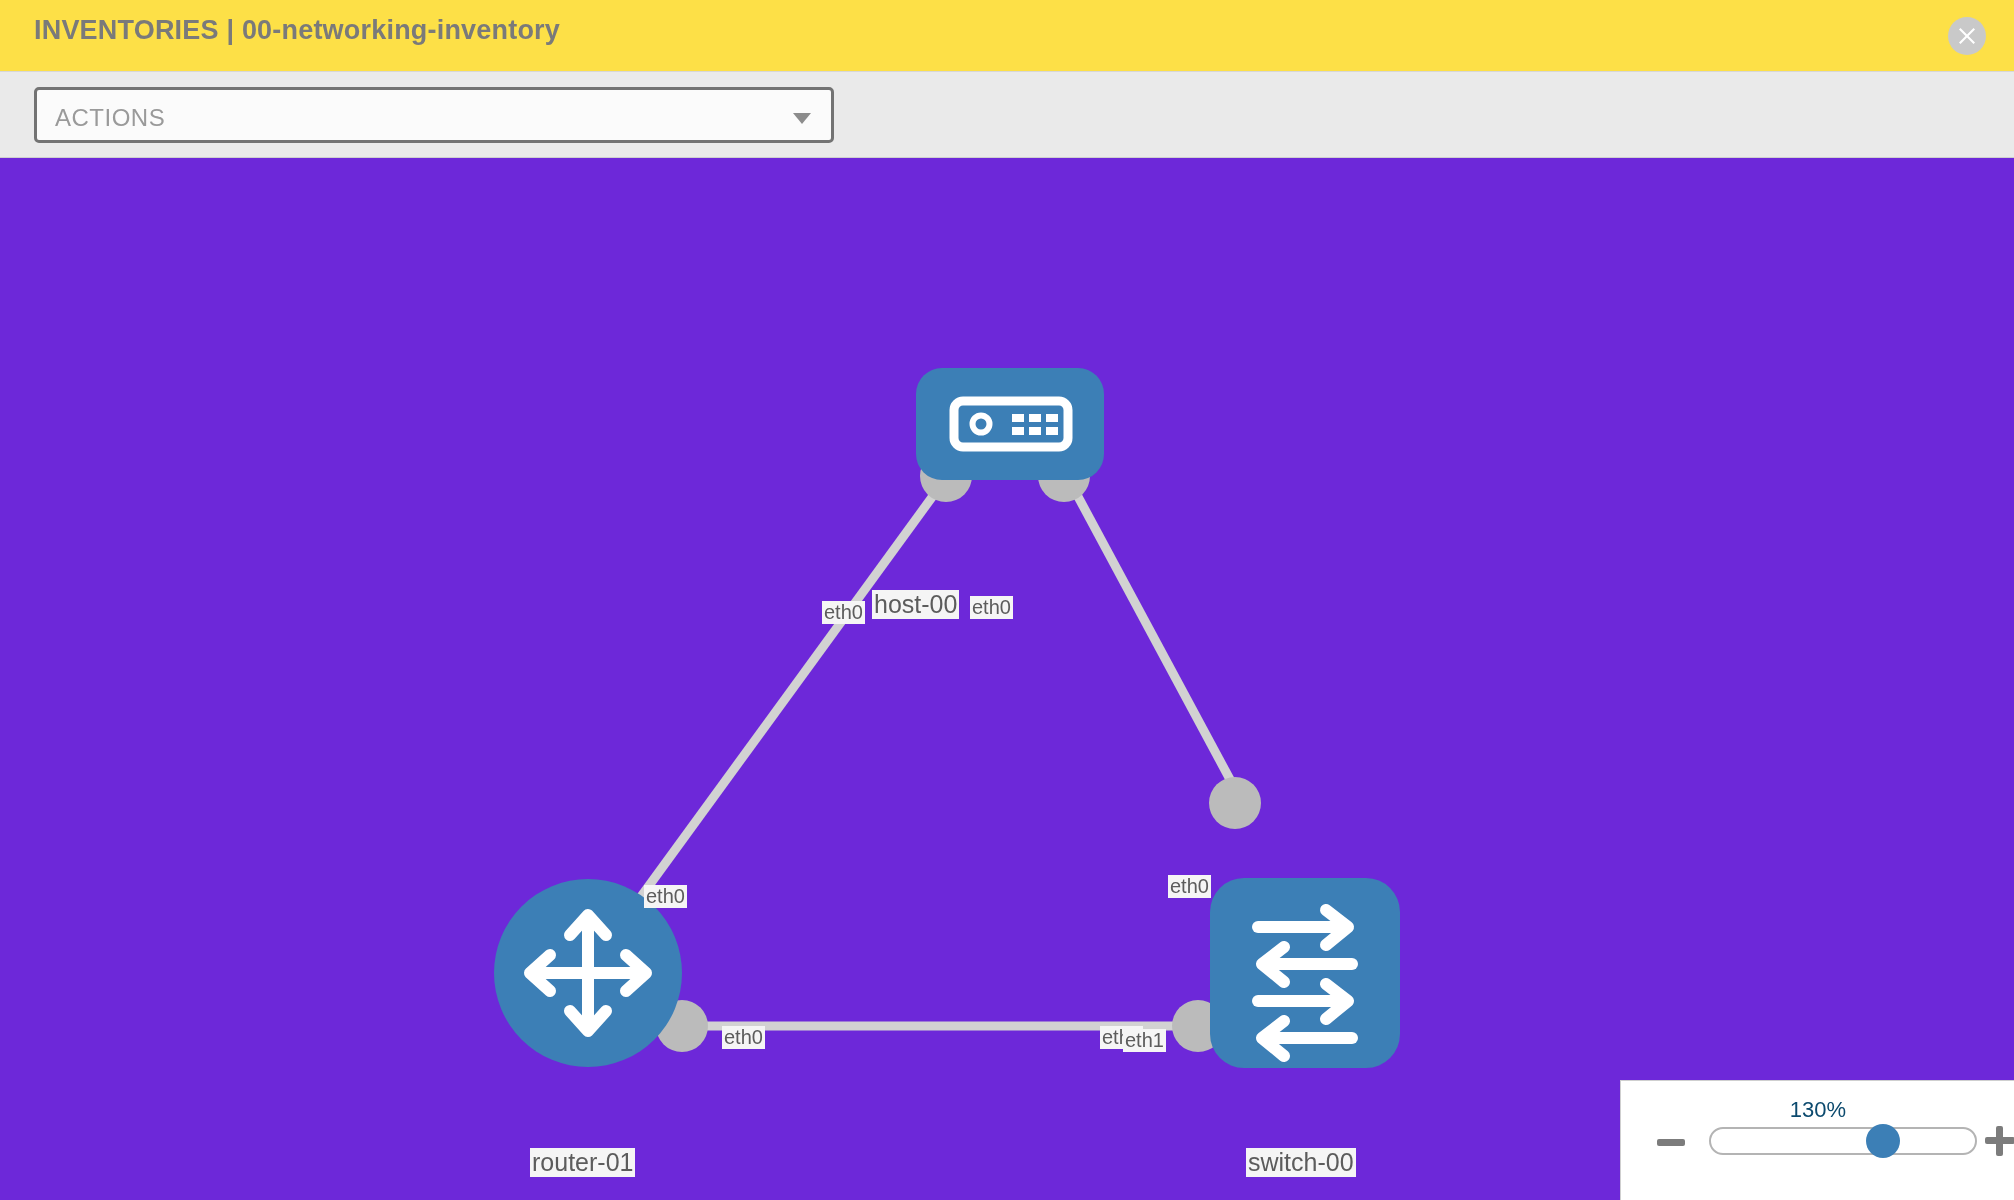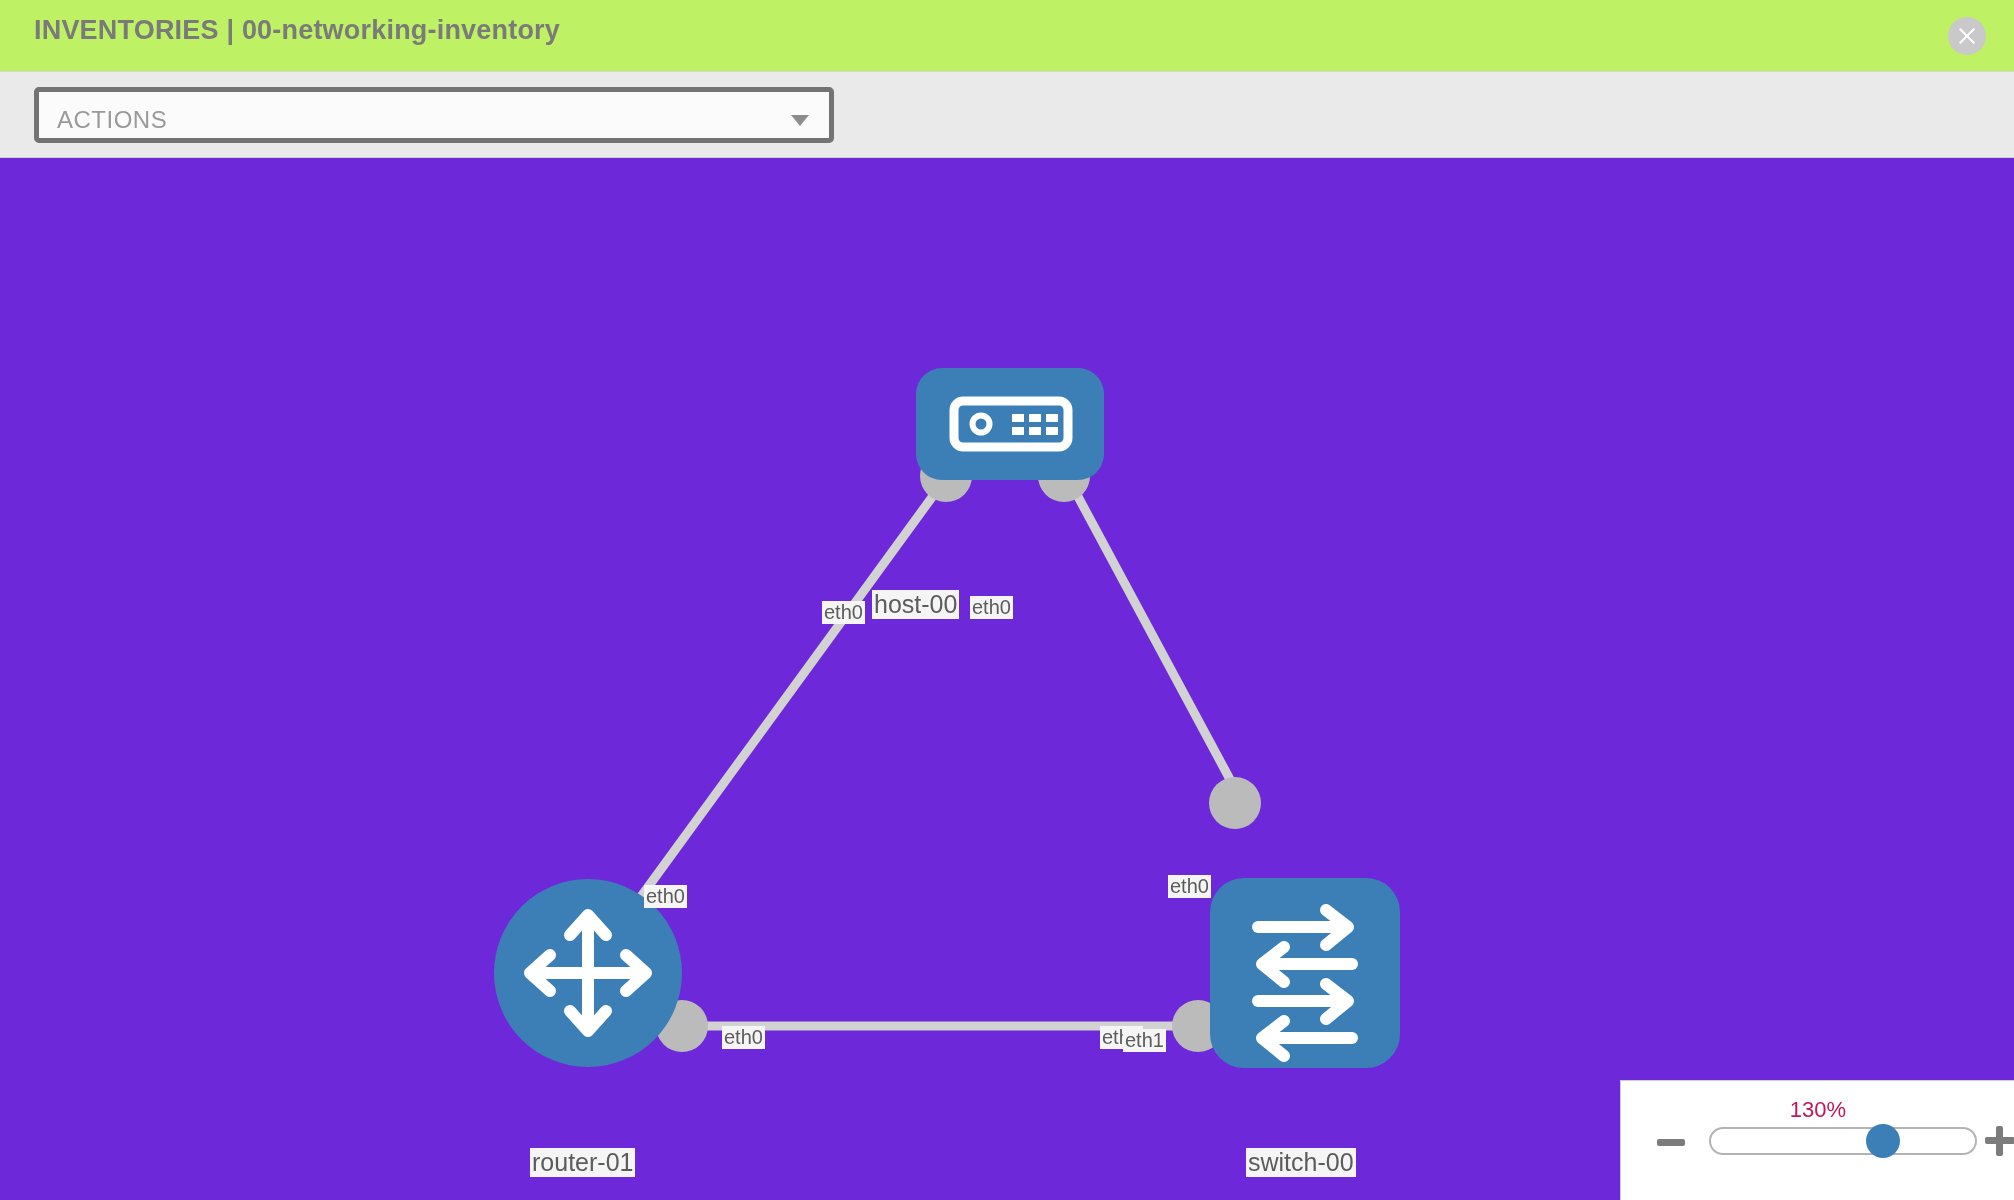--- a/index.html
+++ b/index.html
@@ -10,21 +10,21 @@
     overflow: hidden;
     background: #ffffff;
     font-family: "Liberation Sans", sans-serif;
   }
 
   
   .header {
     position: absolute;
     top: 0; left: 0;
     width: 2014px; height: 72px;
-    background: #bef264;
+    background: #fde047;
     border-bottom: 1px solid #d7d7d7;
   }
   .header-title {
     position: absolute;
     left: 34px; top: 15px;
     font-size: 27px;
     font-weight: bold;
     color: #7a7a7a;
     letter-spacing: 0.2px;
     white-space: nowrap;
@@ -45,21 +45,21 @@
     top: 72px; left: 0;
     width: 2014px; height: 86px;
     background: #eaeaea;
     border-bottom: 1px solid #cfcfcf;
   }
   .actions-select {
     position: absolute;
     left: 34px; top: 15px;
     width: 800px; height: 56px;
     background: #fbfbfb;
-    border: 5px solid #737373;
+    border: 3px solid #737373;
     border-radius: 5px;
     cursor: pointer;
   }
   .actions-label {
     position: absolute;
     left: 18px; top: 14px;
     font-size: 24px;
     color: #9a9a9a;
     letter-spacing: 0.5px;
   }
@@ -134,21 +134,21 @@
     border: 1px solid #cfcfcf;
     border-right: none;
     border-bottom: none;
   }
   .zoom-value {
     position: absolute;
     top: 16px; left: 0;
     width: 394px;
     text-align: center;
     font-size: 22px;
-    color: #be185d;
+    color: #0c4a6e;
   }
   .zoom-minus {
     position: absolute;
     left: 36px; top: 58px;
     width: 28px; height: 7px;
     background: #7c7c7c;
     border-radius: 2px;
     cursor: pointer;
   }
   .zoom-track {

